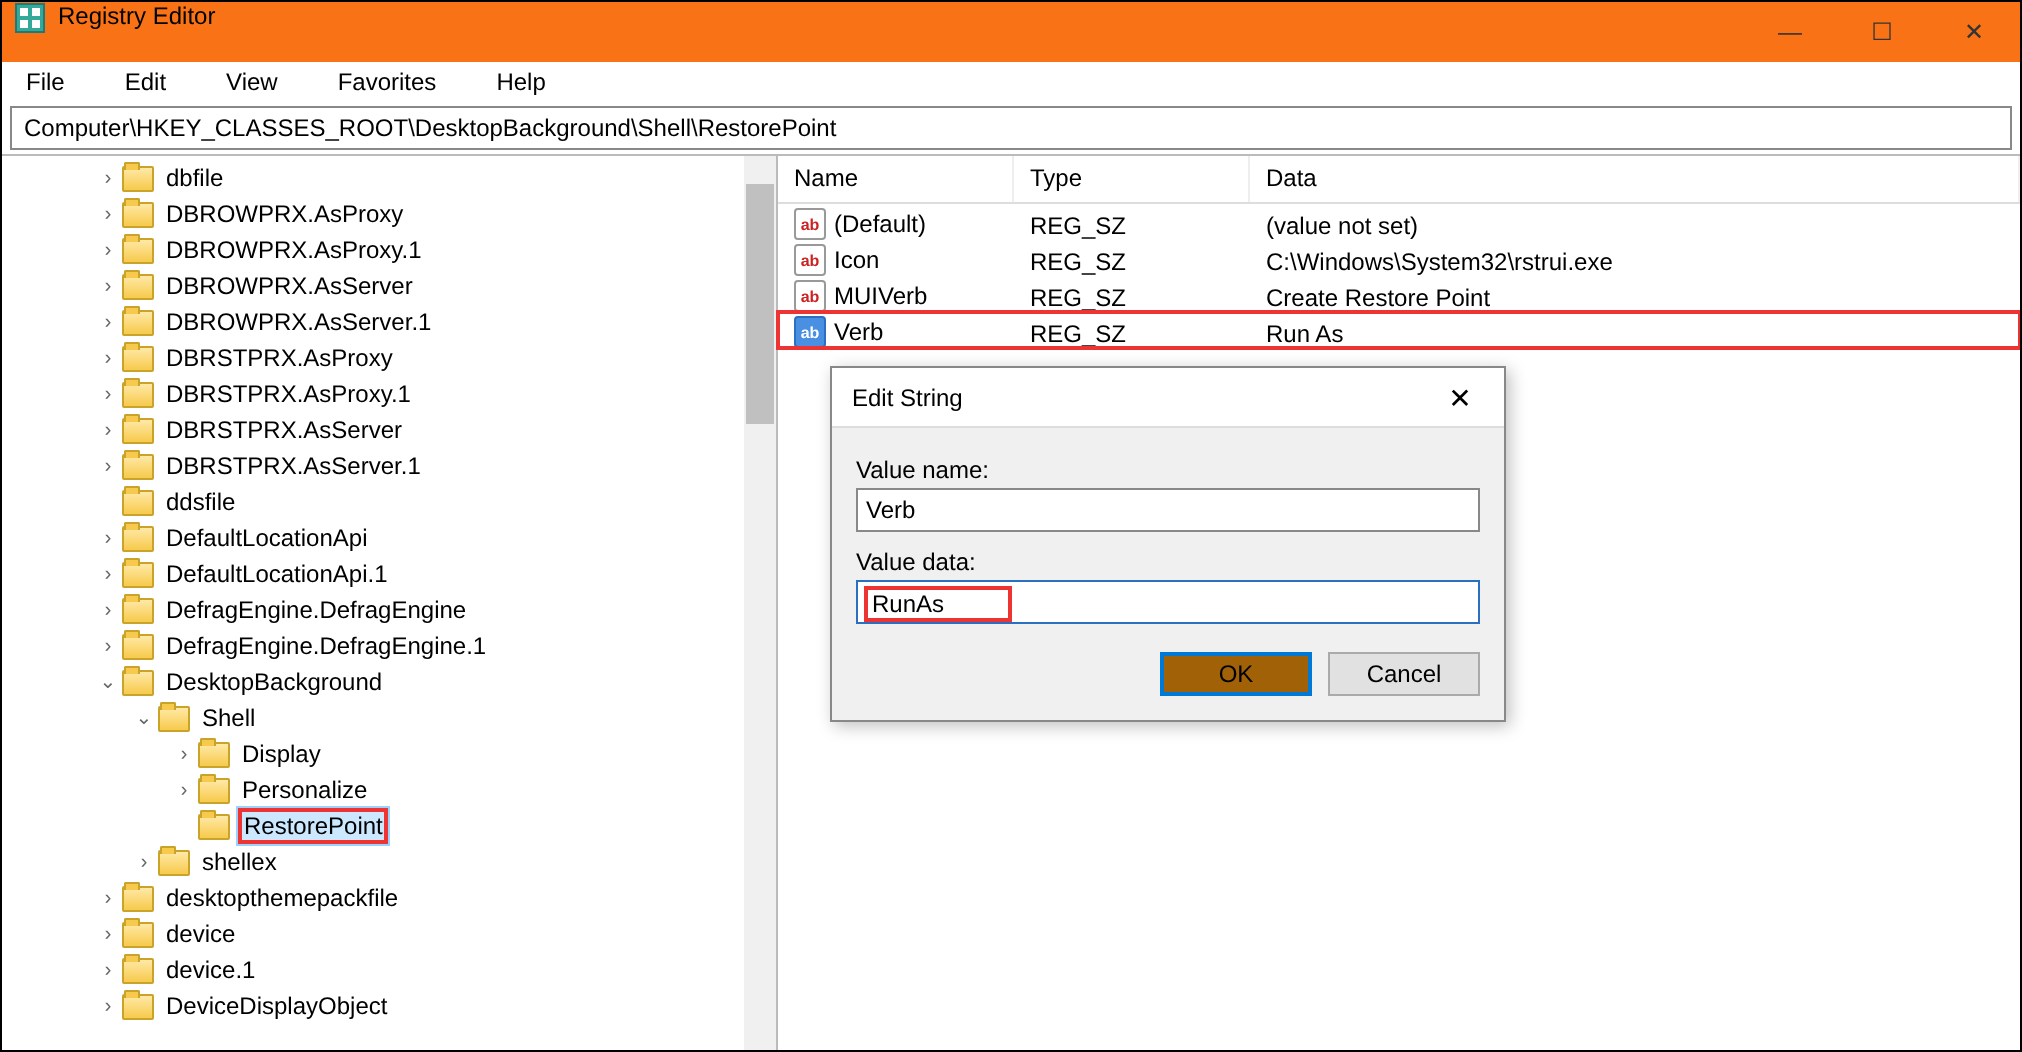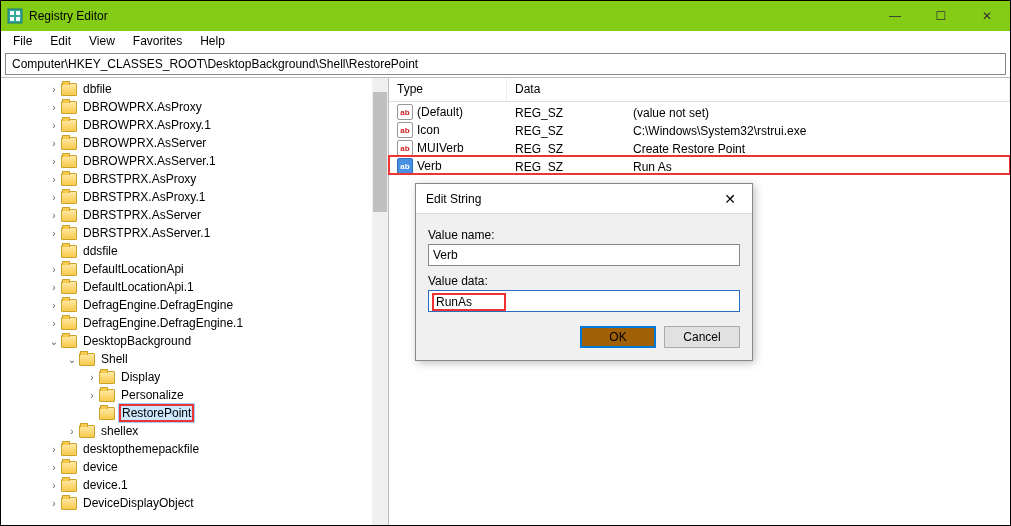--- a/index.html
+++ b/index.html
@@ -1,24 +1,24 @@
 <!DOCTYPE html>
 <html><head>
 <meta charset="utf-8">
 <style>
 * { box-sizing: border-box; margin: 0; padding: 0; font-family: "Segoe UI", Tahoma, sans-serif; font-size: 12px; }
 body { background: #fff; width: 1011px; height: 526px; border: 1px solid #000; overflow: hidden; position: relative; }
 
-.titlebar { height: 30px; display: flex; align-items: center; padding-left: 6px; background: #84cc16; }
+.titlebar { height: 30px; display: flex; align-items: flex-start; padding-left: 6px; background: #f97316; }
 .titlebar .app-icon { width: 16px; height: 16px; margin-right: 6px; }
 .titlebar .title { flex: 1; font-size: 12px; }
 .win-btns { display: flex; }
 .win-btn { width: 46px; height: 30px; display: flex; align-items: center; justify-content: center; color: #333; }
 
-.menubar { height: 20px; display: flex; align-items: center; padding: 0 4px; gap: 2px; }
+.menubar { height: 20px; display: flex; align-items: center; padding: 0 4px; gap: 14px; }
 .menu-item { padding: 2px 8px; }
 
 .addressbar { height: 22px; border: 1px solid #888; margin: 2px 4px; padding: 2px 6px; display: flex; align-items: center; background: #fff; }
 
 .content { display: flex; height: calc(100% - 30px - 20px - 26px); border-top: 1px solid #bbb; position: relative; }
 
 .tree-pane { width: 388px; overflow-y: auto; overflow-x: hidden; border-right: 1px solid #bbb; position: relative; padding-top: 2px; }
 .tree-scroll { position: absolute; right: 0; top: 0; bottom: 0; width: 16px; background: #f0f0f0; }
 .tree-thumb { position: absolute; left: 1px; right: 1px; top: 14px; height: 120px; background: #c0c0c0; }
 
@@ -216,20 +216,21 @@
       </div>
       <div class="tree-row indent-1">
         <span class="expander">›</span>
         <span class="folder-icon"></span>
         <span class="tree-label">DeviceDisplayObject</span>
       </div>
     </div>
 
   <div class="list-pane">
     <div class="list-header">
+      <div class="col col-name">Name</div>
       <div class="col col-type">Type</div>
       <div class="col col-data">Data</div>
     </div>
     <div id="list-body">
         <div class="list-row">
           <div class="cell col-name" style="display: flex; align-items: center;">
             <span class="val-icon str">ab</span>
             <span>(Default)</span>
           </div>
           <div class="cell col-type">REG_SZ</div>

